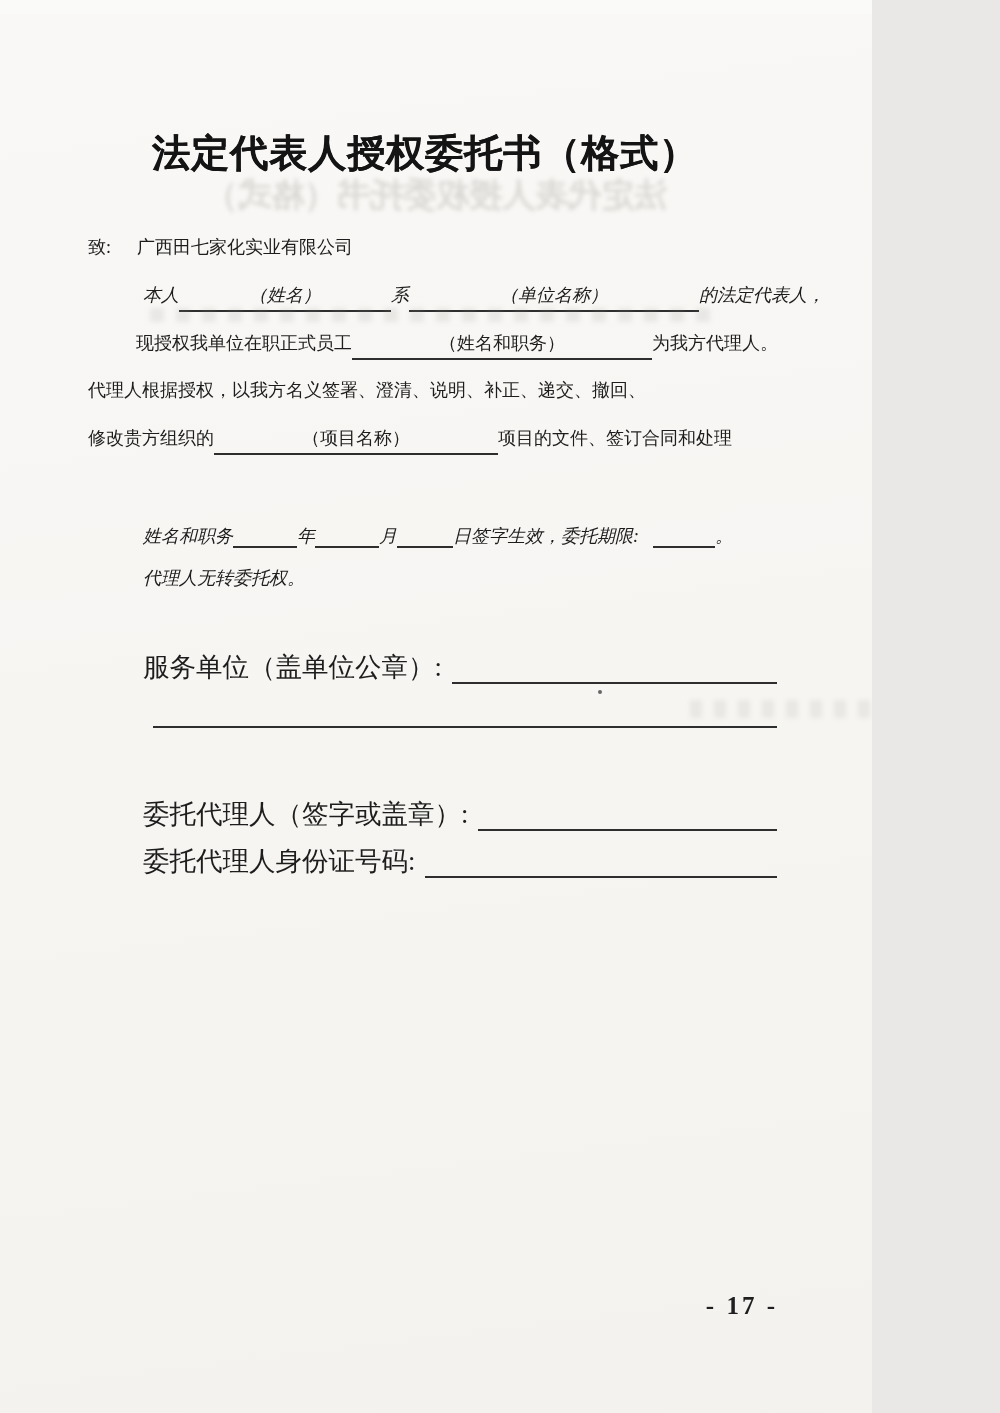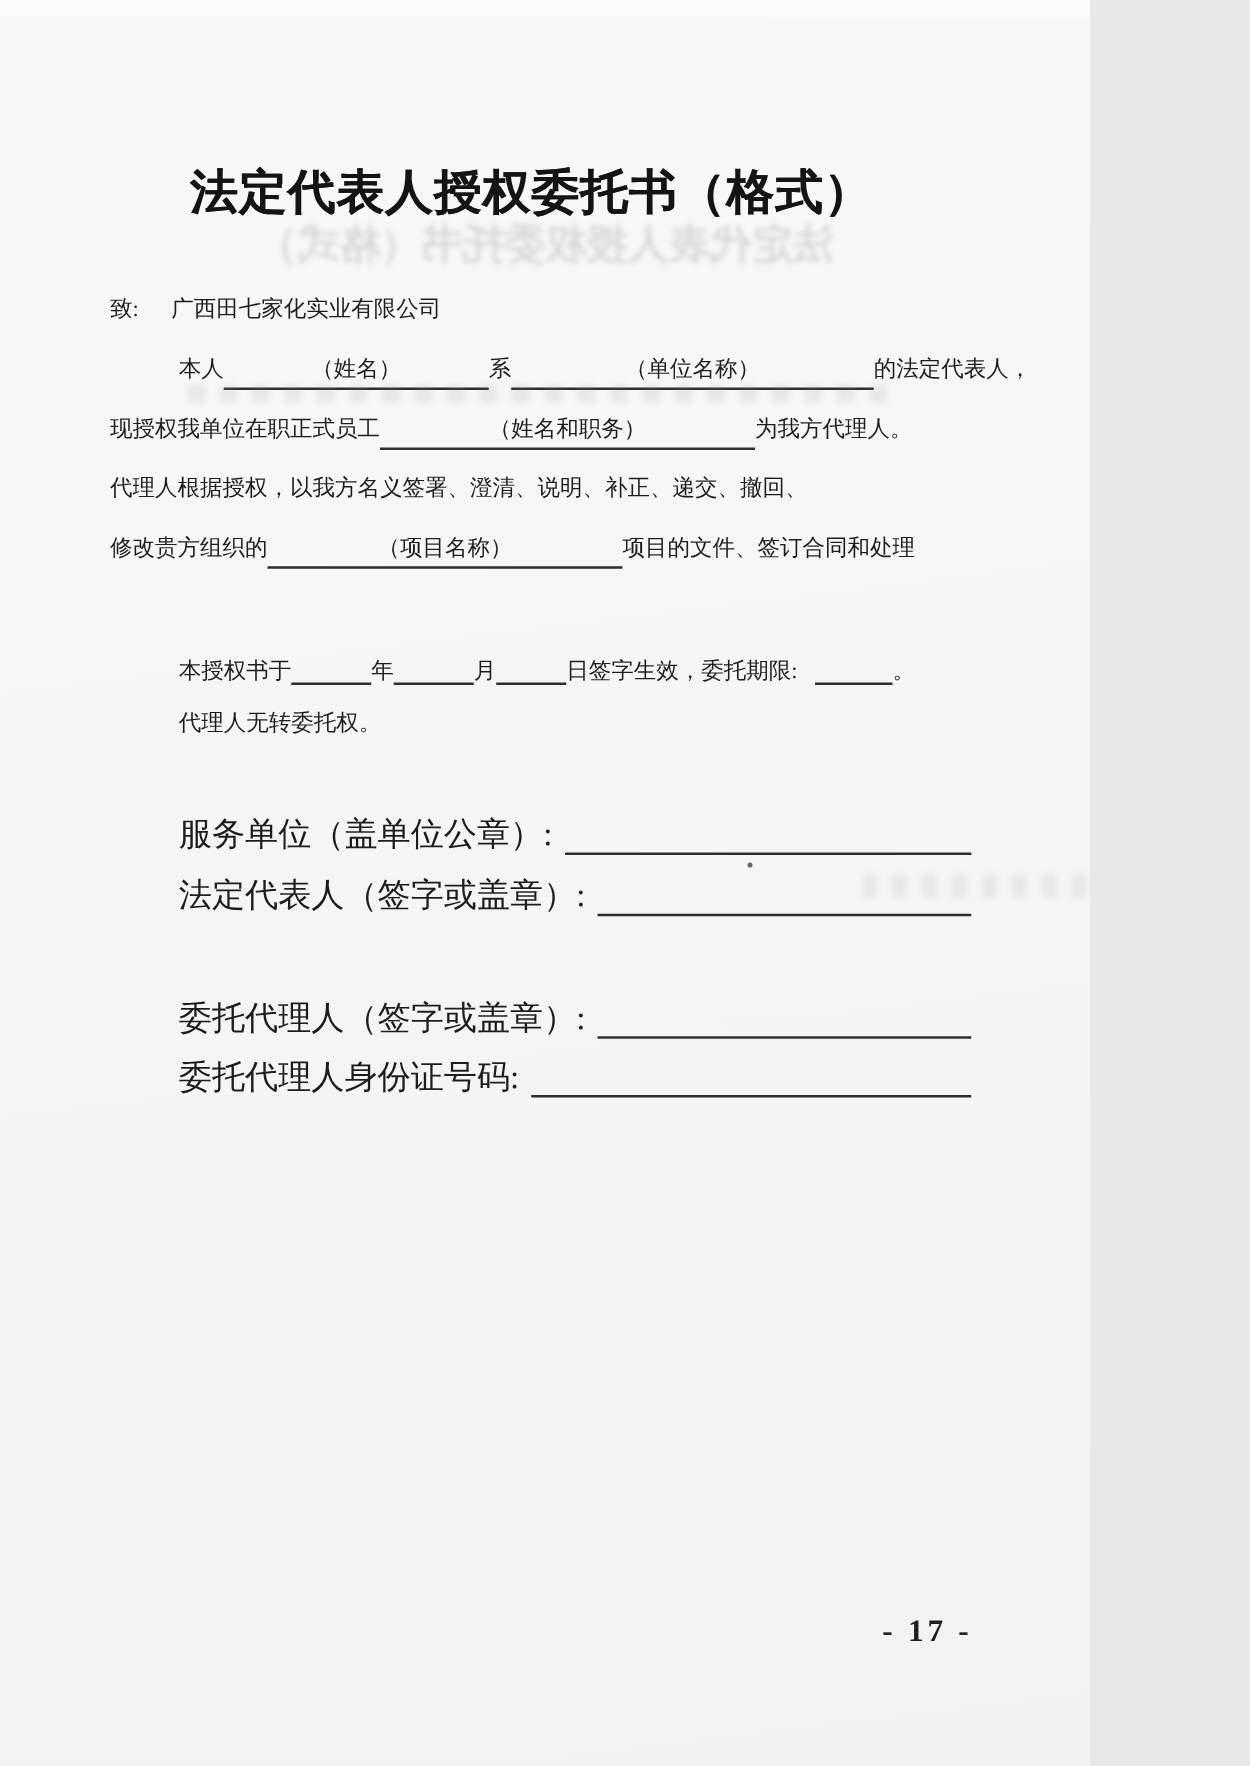--- a/index.html
+++ b/index.html
@@ -24,21 +24,21 @@
   .ghost-title{
     position:absolute;top:173px;left:0;right:0;text-align:center;
     font-size:33px;font-weight:bold;color:#b6b4ad;opacity:.45;
     filter:blur(2px);transform:scaleX(-1);white-space:nowrap;
     pointer-events:none;
   }
   .line{
     position:absolute;left:88px;right:90px;
     font-size:18px;line-height:33px;color:#1d1d1d;white-space:nowrap;
   }
-  .indent{padding-left:55px;}
+  .indent{padding-left:55px;font-style:italic;}
   .blank{
     display:inline-block;border-bottom:2px solid #2e2e2e;
     text-align:center;line-height:30px;color:#1d1d1d;
   }
   .blank-e{vertical-align:-6px;}
   .b-name{width:212px;}
   .b-unit{width:290px;}
   .b-pos{width:300px;}
   .b-proj{width:284px;}
   .b-date{width:64px;}
@@ -75,43 +75,42 @@
   <div class="title">法定代表人授权委托书（格式）</div>
 
   <div class="line" style="top:231px;">
     <span class="gap-after">致:</span><span>广西田七家化实业有限公司</span>
   </div>
 
   <div class="line indent" style="top:279px;">
     <span>本人</span><span class="blank b-name">（姓名）</span><span>系</span><span class="blank b-unit">（单位名称）</span><span>的法定代表人，</span>
   </div>
 
-  <div class="line" style="top:327px;">
+  <div class="line" style="top:327px;margin-left:48px;">
     <span>现授权我单位在职正式员工</span><span class="blank b-pos">（姓名和职务）</span><span>为我方代理人。</span>
   </div>
 
   <div class="line" style="top:374px;">代理人根据授权，以我方名义签署、澄清、说明、补正、递交、撤回、</div>
 
   <div class="line" style="top:422px;">
     <span>修改贵方组织的</span><span class="blank b-proj">（项目名称）</span><span>项目的文件、签订合同和处理</span>
   </div>
 
 
   <div class="line indent" style="top:520px;">
-    <span>本授权书于</span><span class="blank blank-e b-date"></span><span>年</span><span class="blank blank-e b-date"></span><span>月</span><span class="blank blank-e b-date-s"></span><span>日签字生效，委托期限:</span><span class="blank blank-e b-term"></span><span>。</span>
+    <span>姓名和职务</span><span class="blank blank-e b-date"></span><span>年</span><span class="blank blank-e b-date"></span><span>月</span><span class="blank blank-e b-date-s"></span><span>日签字生效，委托期限:</span><span class="blank blank-e b-term"></span><span>。</span>
   </div>
 
   <div class="line indent" style="top:562px;">代理人无转委托权。</div>
 
   <div class="sigrow" style="top:651px;">
     <span class="lbl">服务单位（盖单位公章）:</span>
     <span class="ln"></span>
   </div>
   <div class="sigrow" style="top:700px;">
-    <span class="lbl">法定代表人（签字或盖章）:</span>
     <span class="ln"></span>
   </div>
   <div class="sigrow" style="top:798px;">
     <span class="lbl">委托代理人（签字或盖章）:</span>
     <span class="ln"></span>
   </div>
   <div class="sigrow" style="top:845px;">
     <span class="lbl">委托代理人身份证号码:</span>
     <span class="ln"></span>
   </div>

